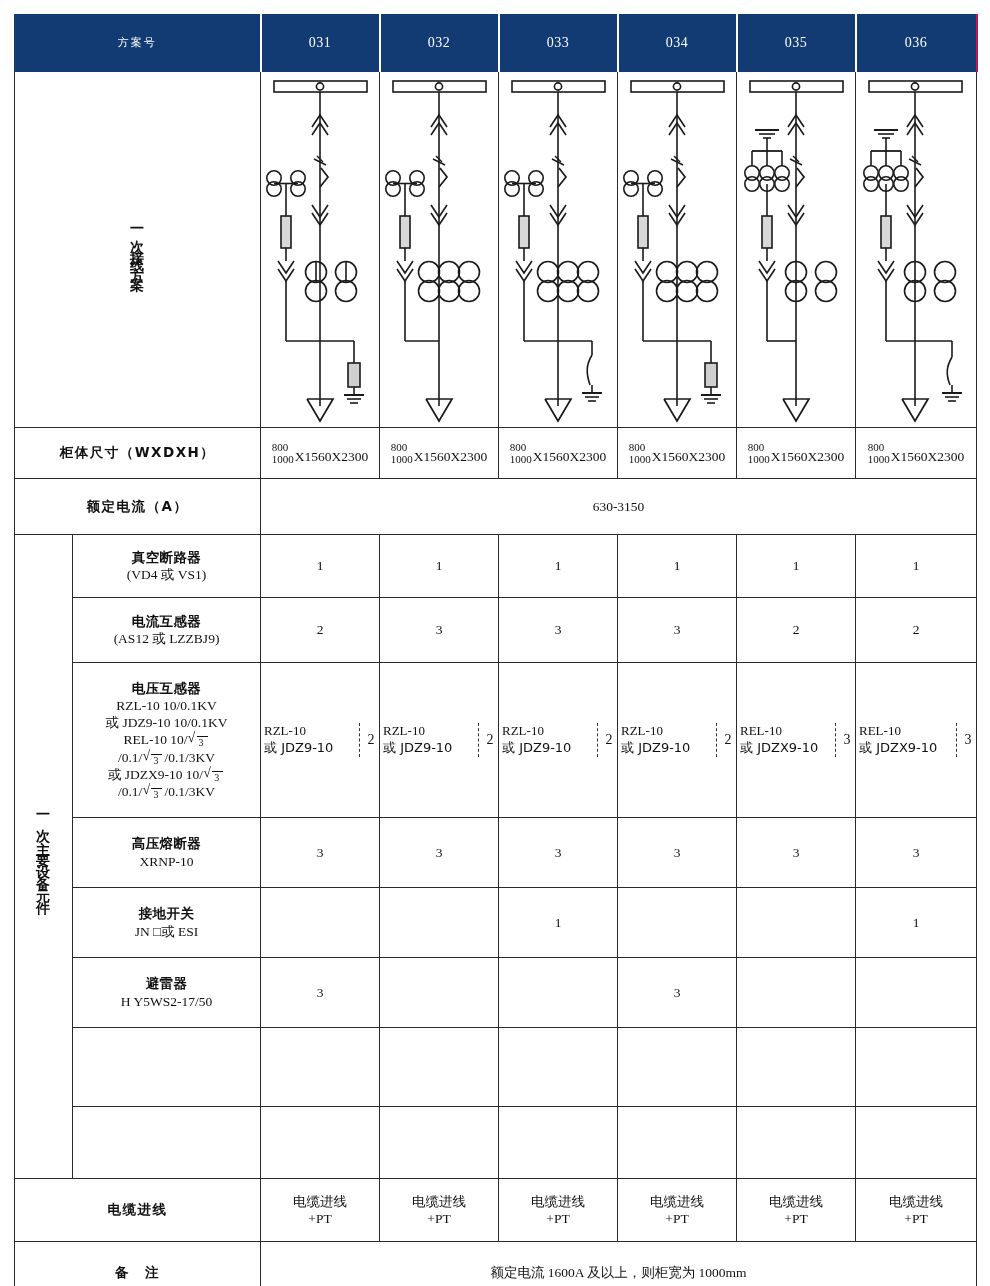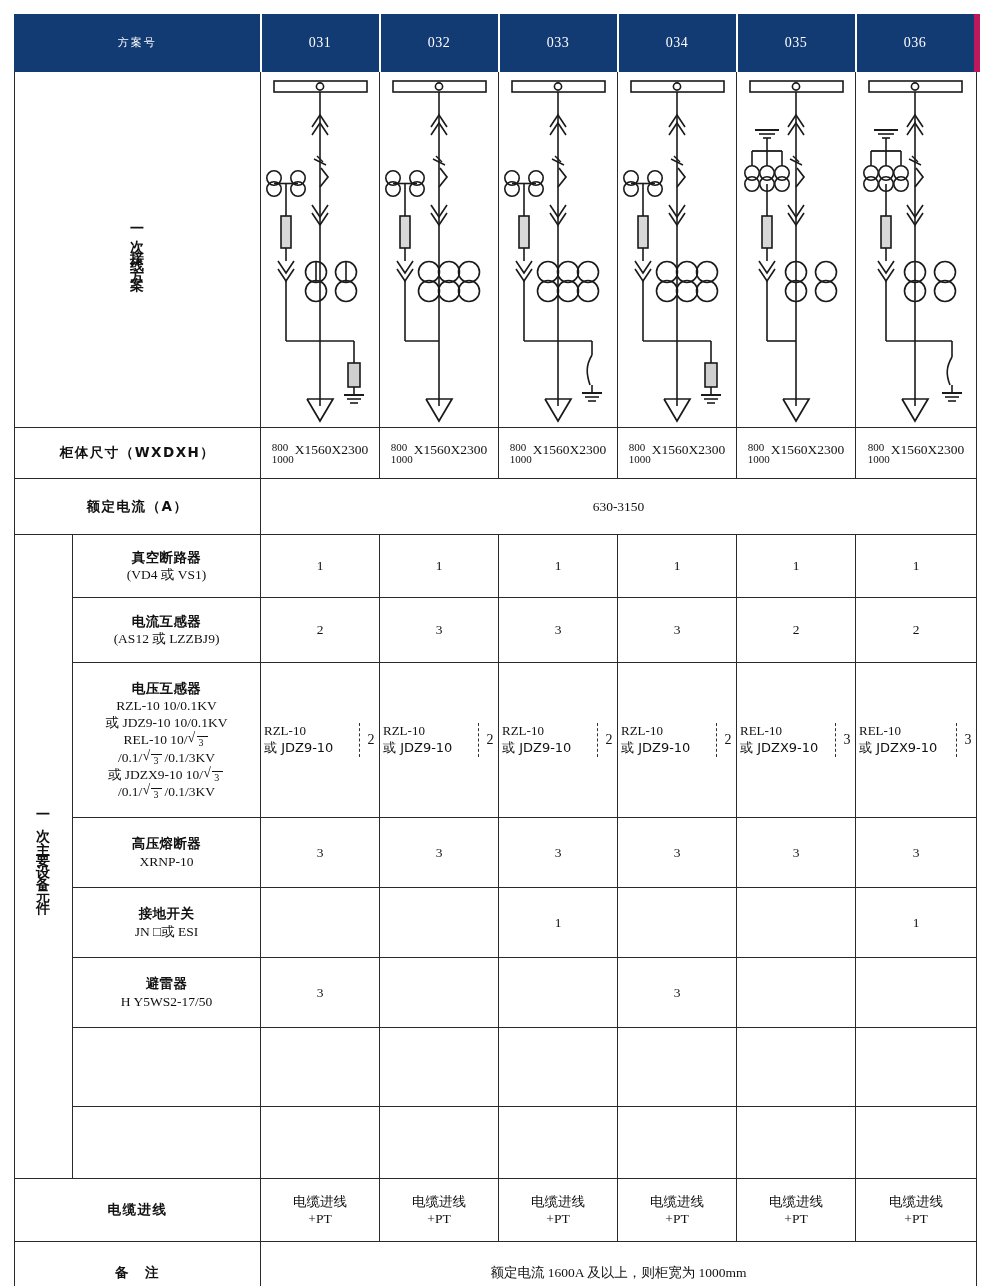--- a/index.html
+++ b/index.html
@@ -40,21 +40,21 @@
   
   tr.hdr td {
     background: #123a73;
     color: #ffffff;
     height: 56px;
     border: 1px solid #123a73;
     border-right: 2px solid #ffffff;
     font-size: 11px;
     letter-spacing: 2px;
   }
-  tr.hdr td.hdr-last { border-right: 6px solid #be185d; }
+  tr.hdr td.hdr-last { border-right: 2px solid #be185d; }
   tr.hdr td.hdr-num {
     font-size: 14px;
     letter-spacing: 0.5px;
     font-family: "Liberation Serif", "DejaVu Serif", serif;
   }
 
   
   .lab {
     font-size: 14.5px;
     letter-spacing: 1.5px;
@@ -100,21 +100,21 @@
   }
   .val-small {
     font-family: "Liberation Serif", "DejaVu Serif", serif;
     font-size: 13px;
     border-radius: 29px;
   }
 
   
   .dim {
     display: flex;
-    align-items: flex-start;
+    align-items: flex-end;
     justify-content: center;
     font-family: "Liberation Serif", "DejaVu Serif", serif;
     font-size: 13.5px;
     gap: 1px;
   }
   .dim .stack {
     display: inline-flex;
     flex-direction: column;
     font-size: 11px;
     line-height: 1.12;

